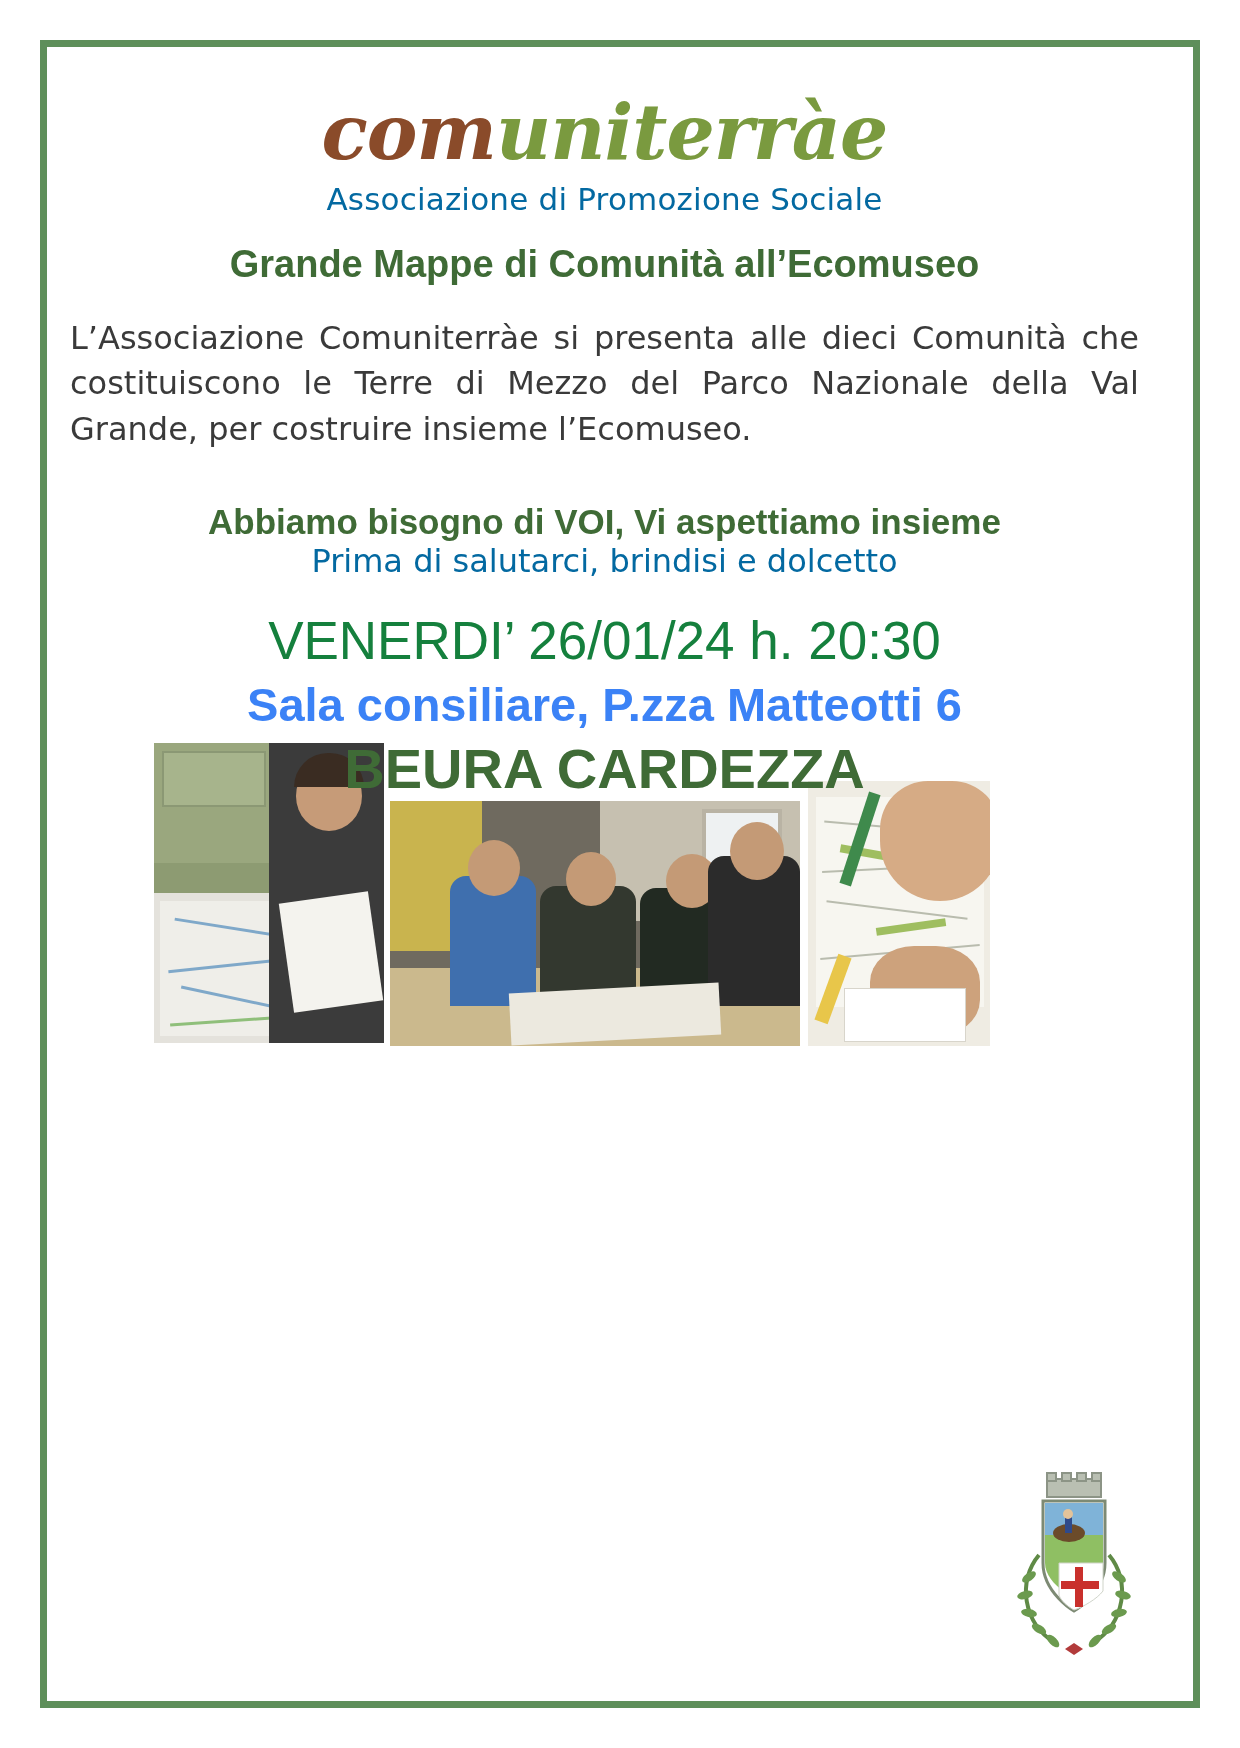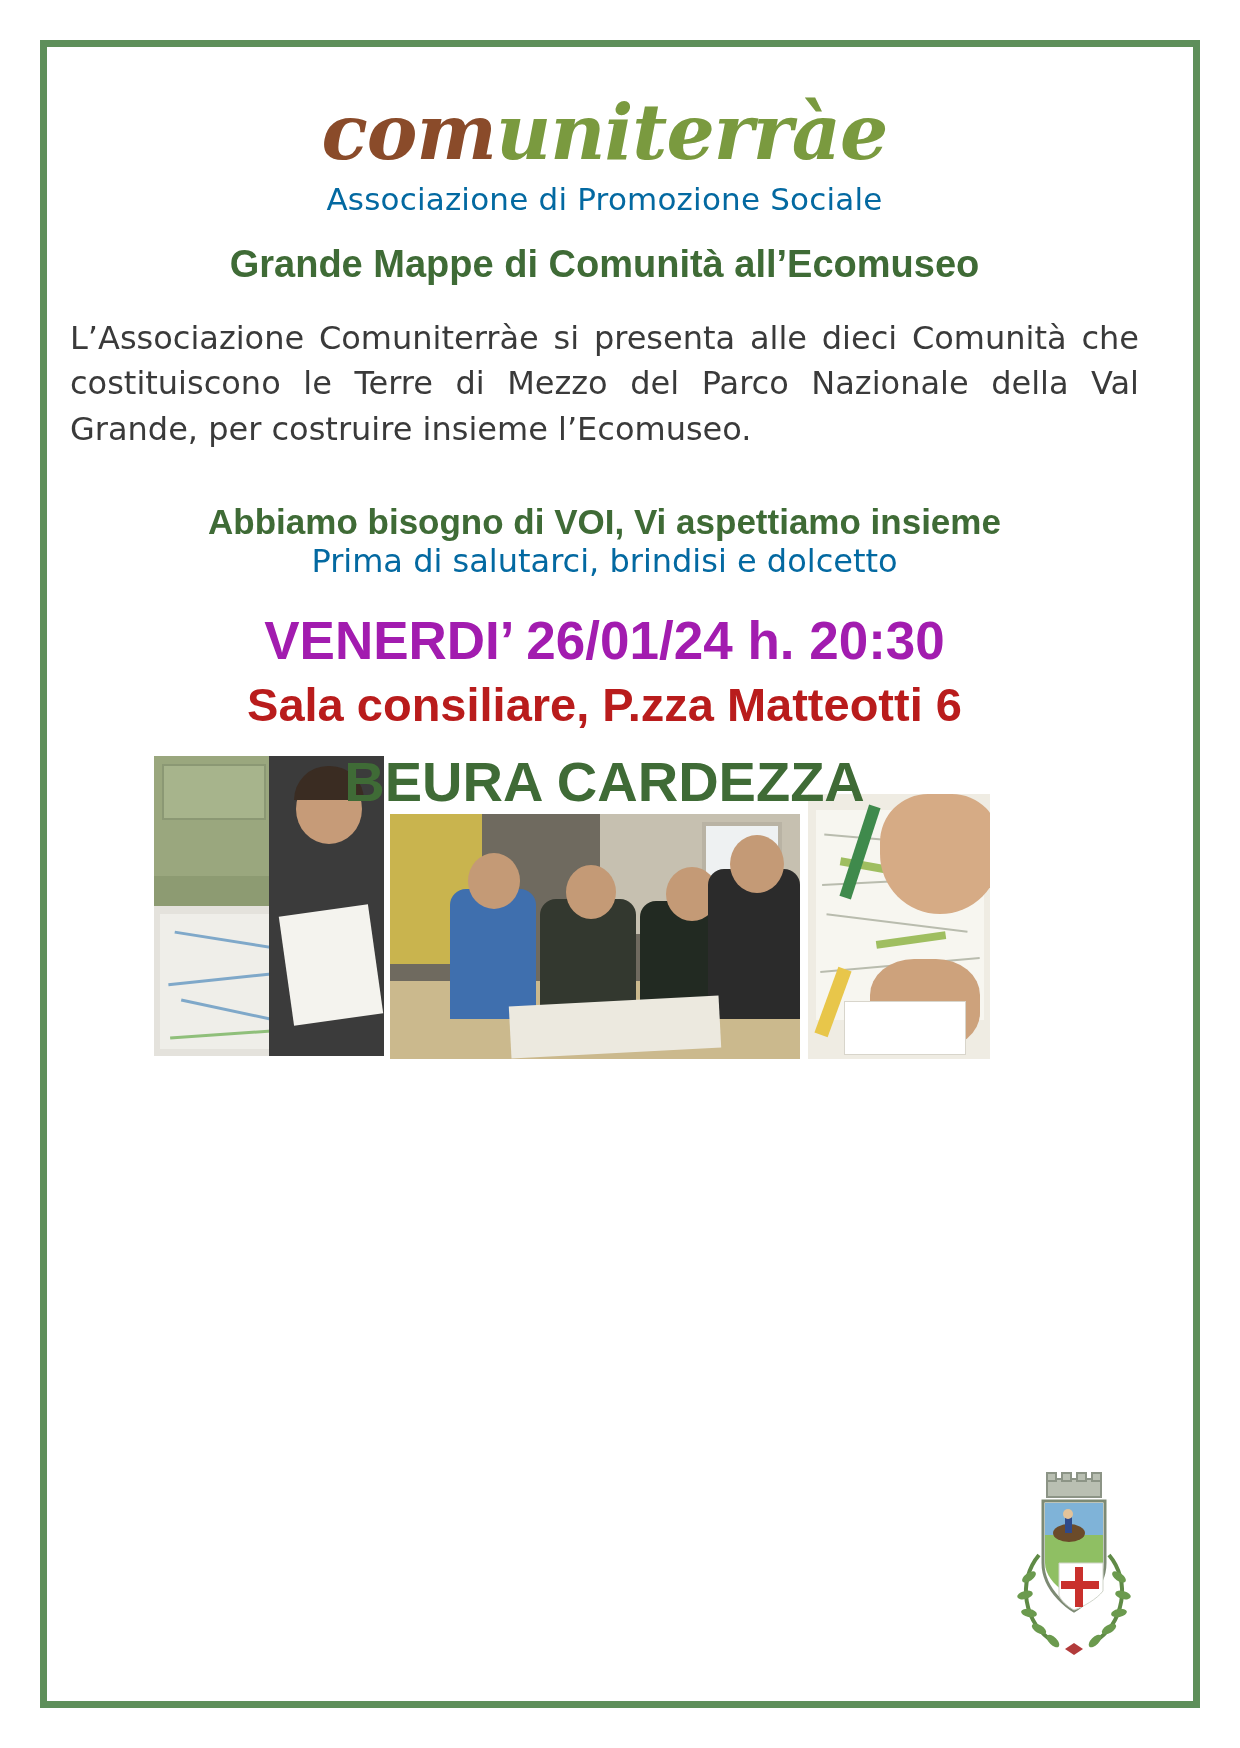--- a/index.html
+++ b/index.html
@@ -93,34 +93,34 @@
     text-align: center;
     font-family: "DejaVu Sans", sans-serif;
     font-size: 32px;
     color: #0369a1;
   }
   
   .event-when {
     margin-top: 30px;
     text-align: center;
     font-family: "Liberation Sans", sans-serif;
-    font-weight: bold;
+    font-weight: normal;
     font-size: 53px;
-    color: #a21caf;
+    color: #15803d;
   }
   .event-where {
     margin-top: 6px;
     text-align: center;
     font-family: "Liberation Sans", sans-serif;
     font-weight: bold;
     font-size: 47px;
-    color: #b91c1c;
+    color: #3b82f6;
   }
   .event-town {
-    margin-top: 17px;
+    margin-top: 4px;
     text-align: center;
     font-family: "Liberation Sans", sans-serif;
     font-weight: bold;
     font-size: 56px;
     color: #3f6b36;
     position: relative;
     z-index: 3;
   }
   
   .photos {

